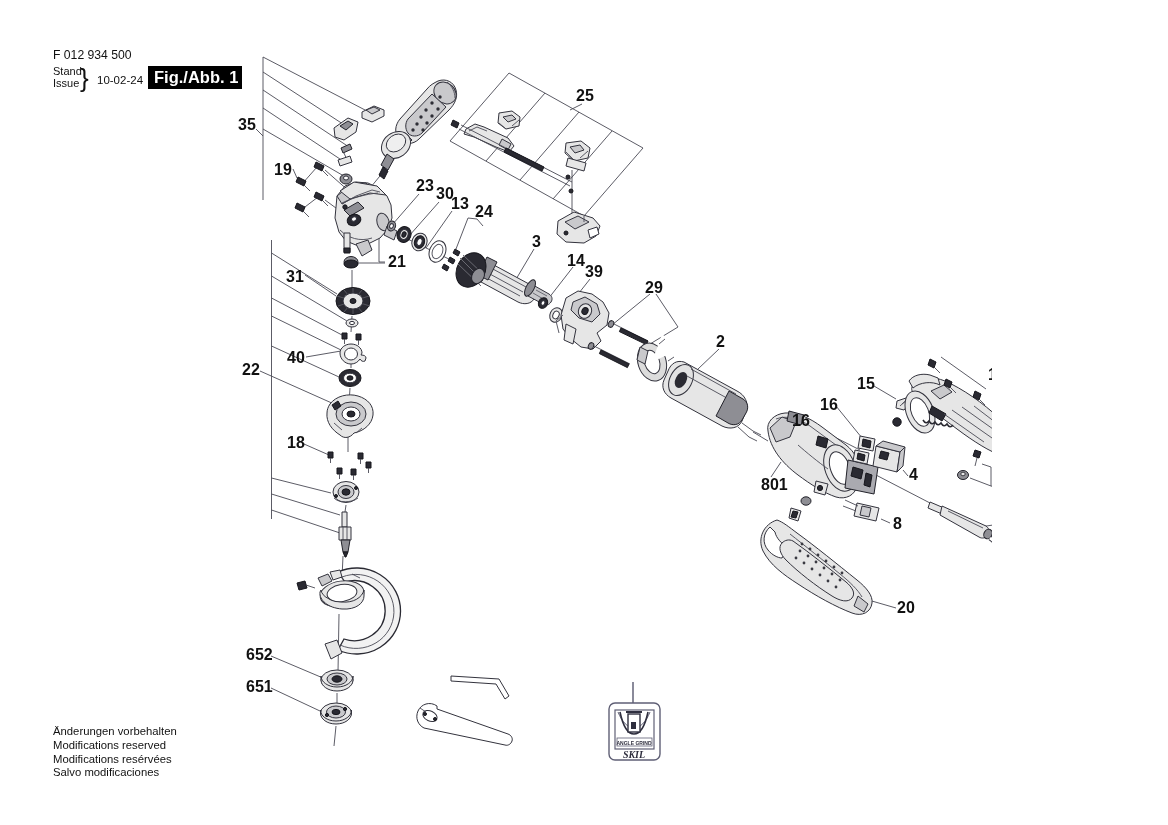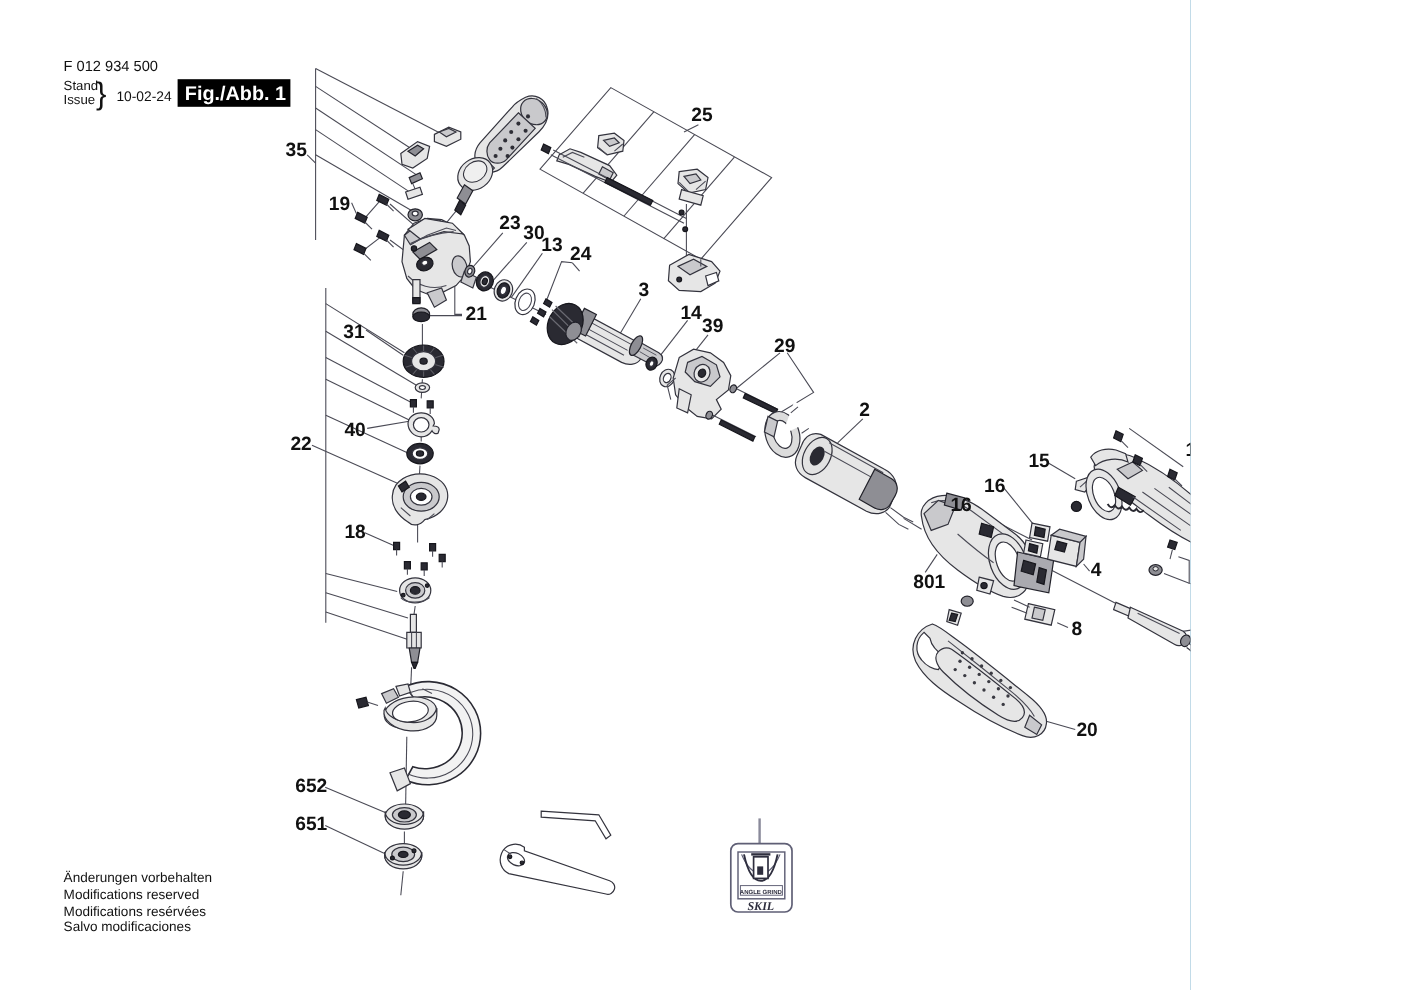--- a/index.html
+++ b/index.html
@@ -1,16 +1,16 @@
 <!DOCTYPE html>
 <html><head>
 <meta charset="utf-8">
 <style>
 html,body{margin:0;padding:0;background:#fff;}
-#page{position:relative;width:992px;height:825px;background:#0369a1;overflow:hidden;
+#page{position:relative;width:992px;height:825px;background:#b91c1c;overflow:hidden;
   font-family:"Liberation Sans", sans-serif;}
 svg{position:absolute;left:0;top:0;}
 .lbl{font:bold 16px "Liberation Sans",sans-serif;fill:#111;}
 .thin{stroke:#4a4a55;stroke-width:0.9;fill:none;}
 .out{stroke:#33333d;stroke-width:1;fill:#e6e6e6;}
 .outw{stroke:#33333d;stroke-width:1;fill:#fff;}
 .mid{stroke:#33333d;stroke-width:1;fill:#c9c9cc;}
 .drk{stroke:#22222a;stroke-width:1;fill:#8e8e94;}
 .blk{stroke:#16161c;stroke-width:1;fill:#2a2a32;}
 </style>

